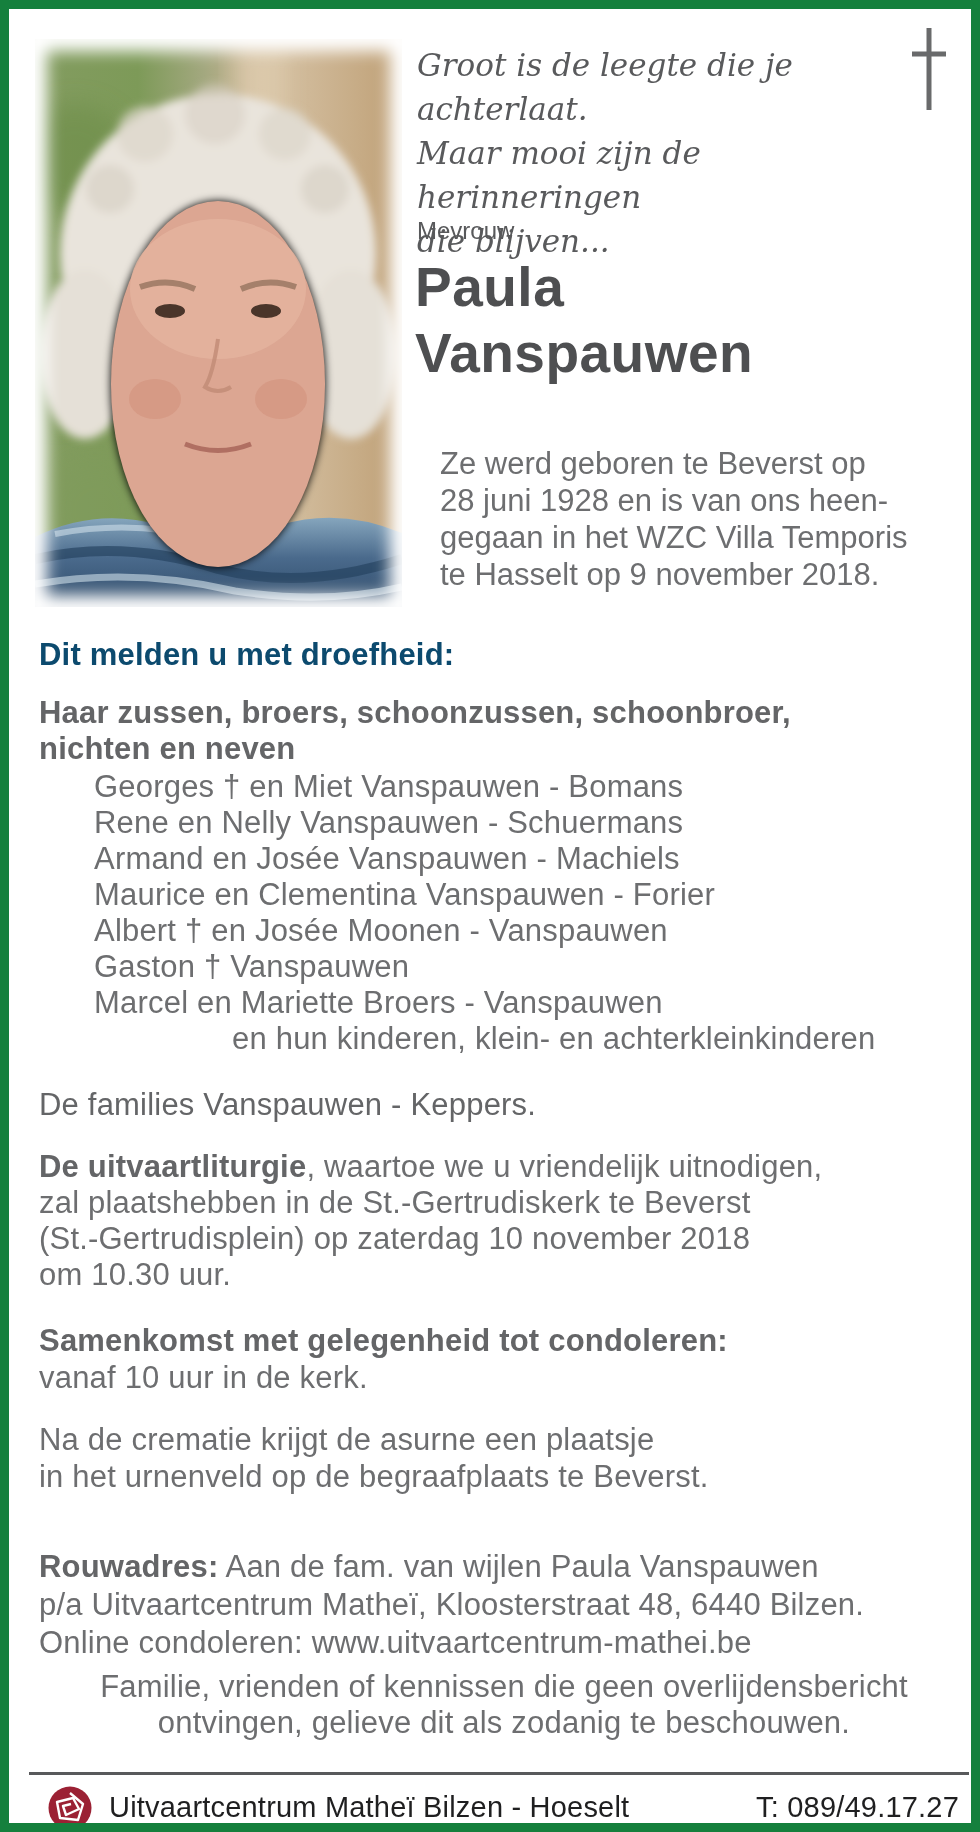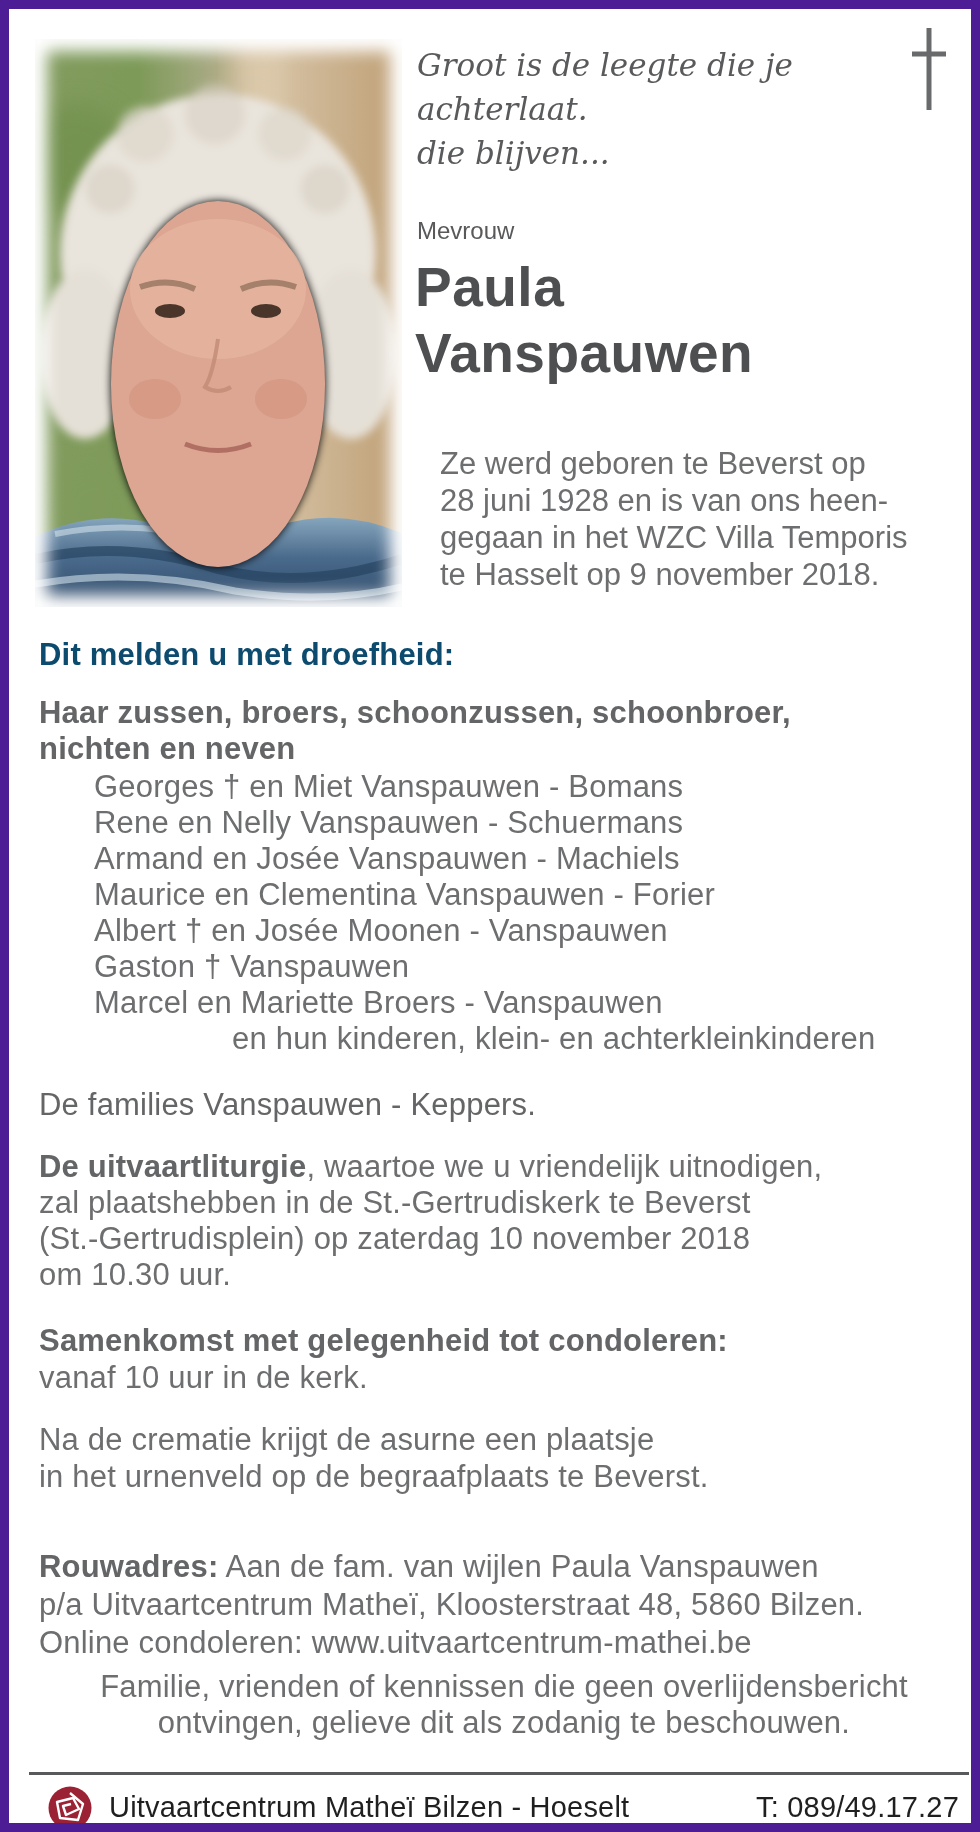--- a/index.html
+++ b/index.html
@@ -1,21 +1,21 @@
 <!DOCTYPE html>
 <html><head>
 <meta charset="utf-8">
 <style>
   html,body{margin:0;padding:0;background:#ffffff;}
   .page{
     position:relative;
     width:980px;height:1832px;
     box-sizing:border-box;
     background:#ffffff;
-    border:9px solid #4c1d95;
+    border:9px solid #15803d;
     overflow:hidden;
     font-family:"Liberation Sans", sans-serif;
     color:#6d6e70;
   }
   
   .photo{position:absolute;left:26px;top:30px;width:367px;height:568px;}
   .photo:after{content:"";position:absolute;inset:0;box-shadow:inset 0 0 16px 12px #ffffff;pointer-events:none;}
   
   .cross{position:absolute;left:901px;top:16px;width:38px;height:88px;}
   
@@ -126,20 +126,21 @@
 
   <div class="cross">
     <svg width="38" height="88" viewBox="0 0 38 88">
       <line x1="19" y1="3" x2="19" y2="85" stroke="#696a6b" stroke-width="5"></line>
       <line x1="2" y1="29" x2="36" y2="29" stroke="#696a6b" stroke-width="5"></line>
     </svg>
   </div>
 
   <div class="quote">
     <span class="ln">Groot is de leegte die je achterlaat.</span>
+    <span class="ln">Maar mooi zijn de herinneringen</span>
     <span class="ln">die blijven...</span>
   </div>
 
   <div class="salutation">Mevrouw</div>
   <div class="deceased-name">
     <span class="ln">Paula</span>
     <span class="ln">Vanspauwen</span>
   </div>
   <div class="life">
     <span class="ln">Ze werd geboren te Beverst op</span>
@@ -180,21 +181,21 @@
     <span class="ln">vanaf 10 uur in de kerk.</span>
   </div>
 
   <div class="blk crematie">
     <span class="ln">Na de crematie krijgt de asurne een plaatsje</span>
     <span class="ln">in het urnenveld op de begraafplaats te Beverst.</span>
   </div>
 
   <div class="blk rouwadres">
     <span class="ln"><span class="b">Rouwadres:</span><span> Aan de fam. van wijlen Paula Vanspauwen</span></span>
-    <span class="ln">p/a Uitvaartcentrum Matheï, Kloosterstraat 48, 5860 Bilzen.</span>
+    <span class="ln">p/a Uitvaartcentrum Matheï, Kloosterstraat 48, 6440 Bilzen.</span>
     <span class="ln">Online condoleren: www.uitvaartcentrum-mathei.be</span>
   </div>
 
   <div class="blk notice">
     <span class="ln">Familie, vrienden of kennissen die geen overlijdensbericht</span>
     <span class="ln">ontvingen, gelieve dit als zodanig te beschouwen.</span>
   </div>
 
   <div class="footer-line"></div>
   <div class="footer">

